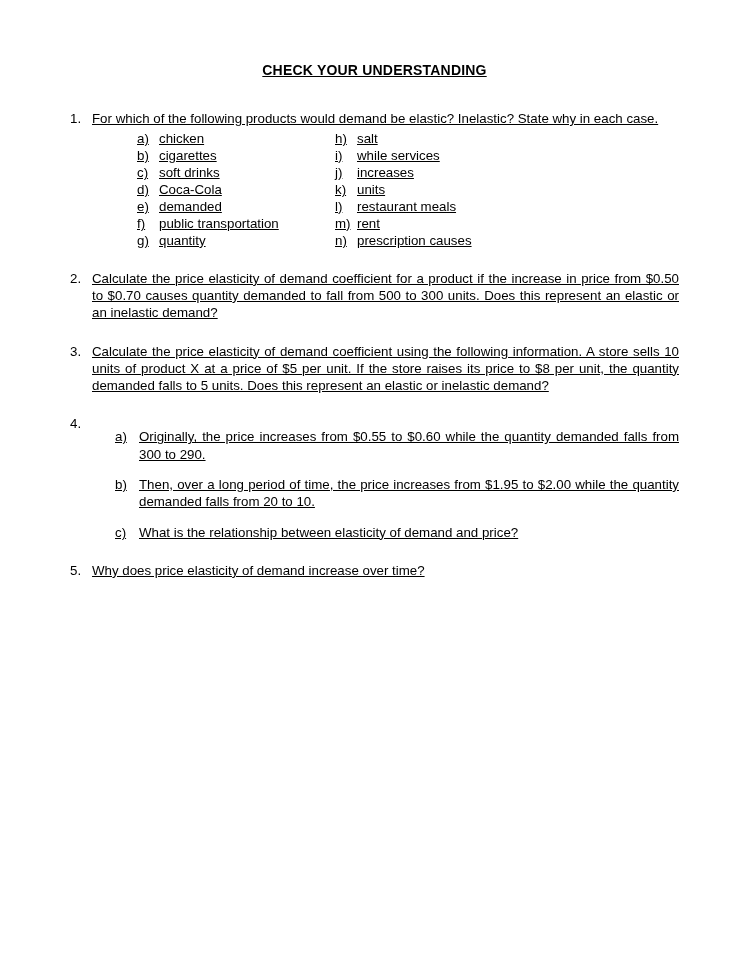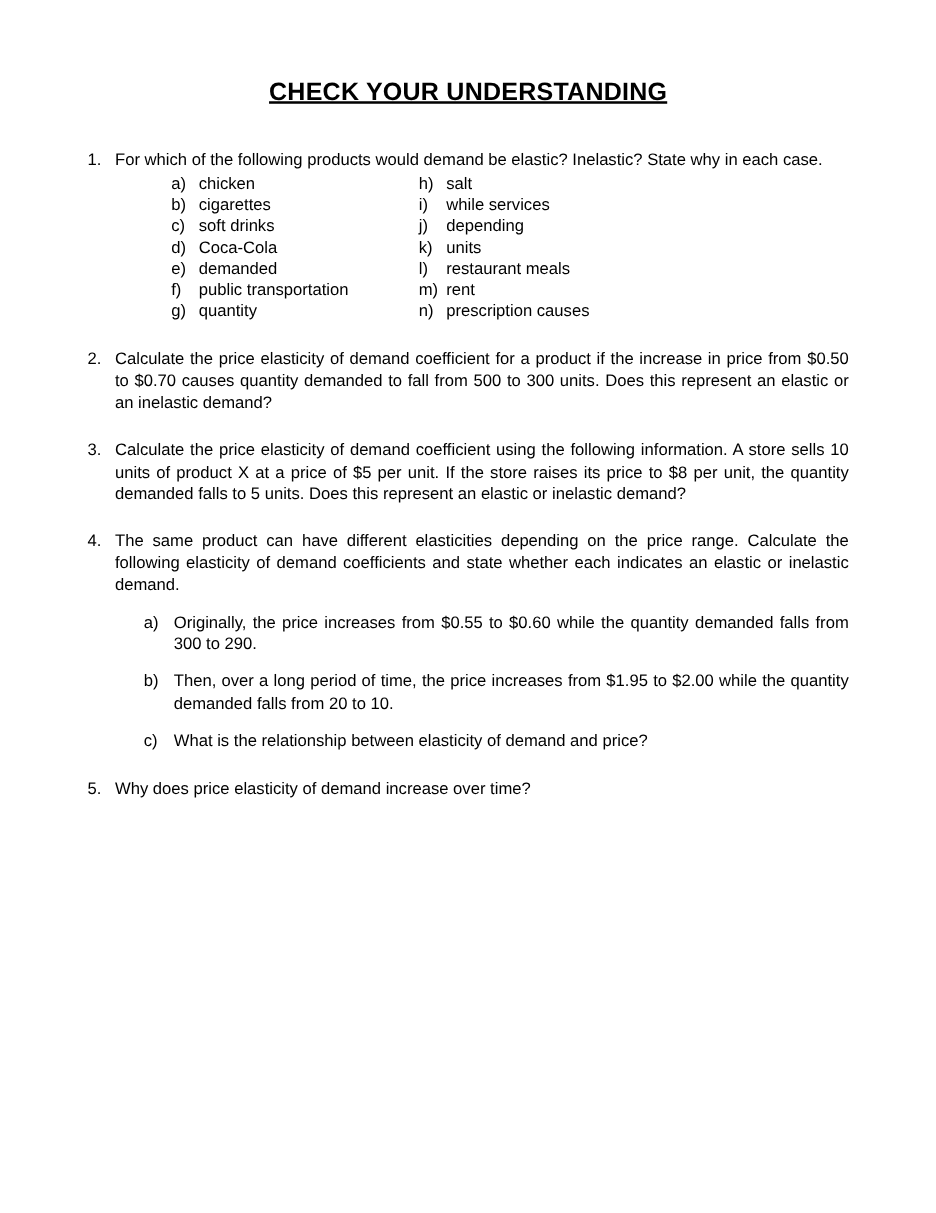--- a/index.html
+++ b/index.html
@@ -19,38 +19,39 @@
   .page {
     box-sizing: border-box;
     width: 749px;
     height: 970px;
     padding: 60px 70px 0 70px;
     background: #ffffff;
   }
   .title-block {
     text-align: center;
     font-weight: bold;
-    font-size: 20px;
+    font-size: 14px;
     line-height: 1.45;
     margin-bottom: 30px;
   }
   .title-line {
     text-decoration: underline;
     letter-spacing: 0.2px;
   }
   .question {
     display: flex;
     margin-top: 21px;
   }
   .q-num {
     flex: 0 0 22px;
   }
   .q-body {
     flex: 1;
     text-align: justify;
+    text-decoration: underline;
   }
   .product-list {
     margin-top: 2px;
     margin-left: 45px;
     display: grid;
     grid-template-columns: 198px auto;
   }
   .product-item {
     display: flex;
     line-height: 1.28;
@@ -101,21 +102,21 @@
         <div class="product-item">
           <span class="product-letter">i)</span>
           <span>while services</span>
         </div>
         <div class="product-item">
           <span class="product-letter">c)</span>
           <span>soft drinks</span>
         </div>
         <div class="product-item">
           <span class="product-letter">j)</span>
-          <span>depending</span>
+          <span>increases</span>
         </div>
         <div class="product-item">
           <span class="product-letter">d)</span>
           <span>Coca-Cola</span>
         </div>
         <div class="product-item">
           <span class="product-letter">k)</span>
           <span>units</span>
         </div>
         <div class="product-item">
@@ -152,21 +153,20 @@
   </div>
 
   <div class="question">
     <div class="q-num">3.</div>
     <div class="q-body">Calculate the price elasticity of demand coefficient using the following information.  A store sells 10 units of product X at a price of $5 per unit.  If the store raises its price to $8 per unit, the quantity demanded falls to 5 units.  Does this represent an elastic or inelastic demand?</div>
   </div>
 
   <div class="question">
     <div class="q-num">4.</div>
     <div class="q-body">
-      <div style="text-align: justify;">The same product can have different elasticities depending on the price range.  Calculate the following elasticity of demand coefficients and state whether each indicates an elastic or inelastic demand.</div>
 
       <div class="sub-item">
         <span class="sub-letter">a)</span>
         <div class="sub-body">Originally, the price increases from $0.55 to $0.60 while the quantity demanded falls from 300 to 290.</div>
       </div>
 
       <div class="sub-item">
         <span class="sub-letter">b)</span>
         <div class="sub-body">Then, over a long period of time, the price increases from $1.95 to $2.00 while the quantity demanded falls from 20 to 10.</div>
       </div>

